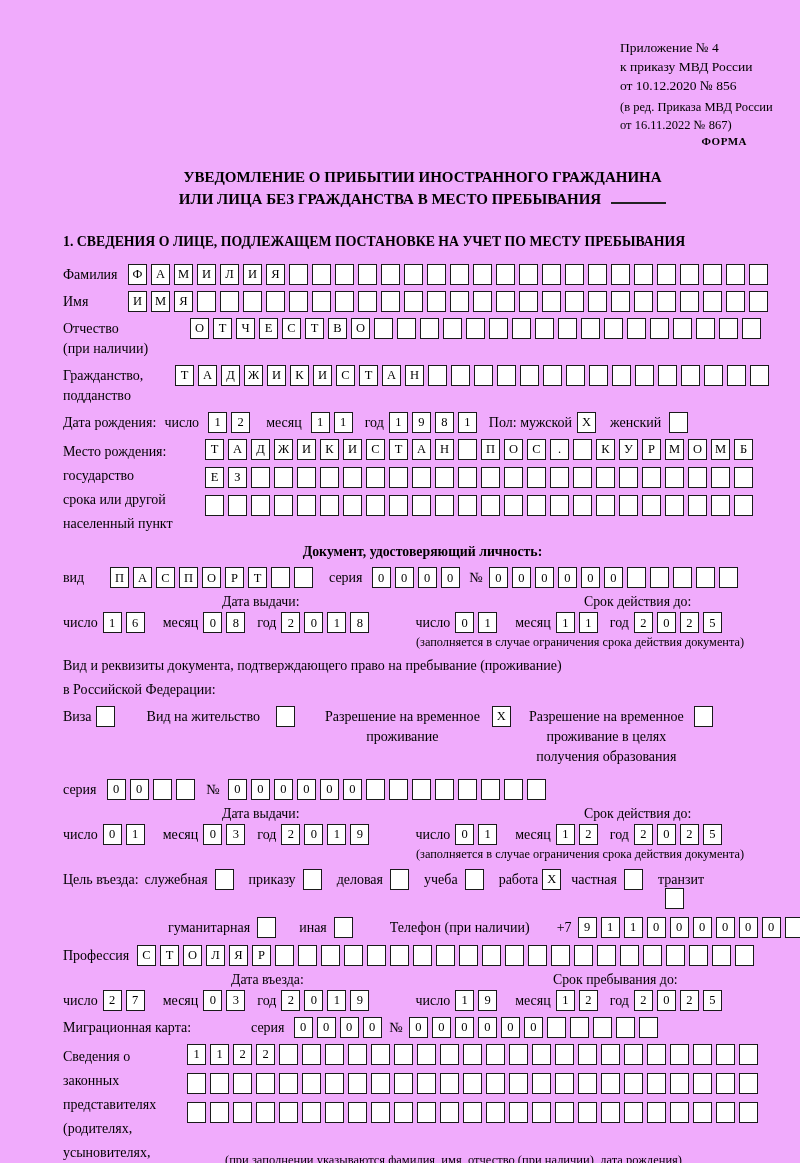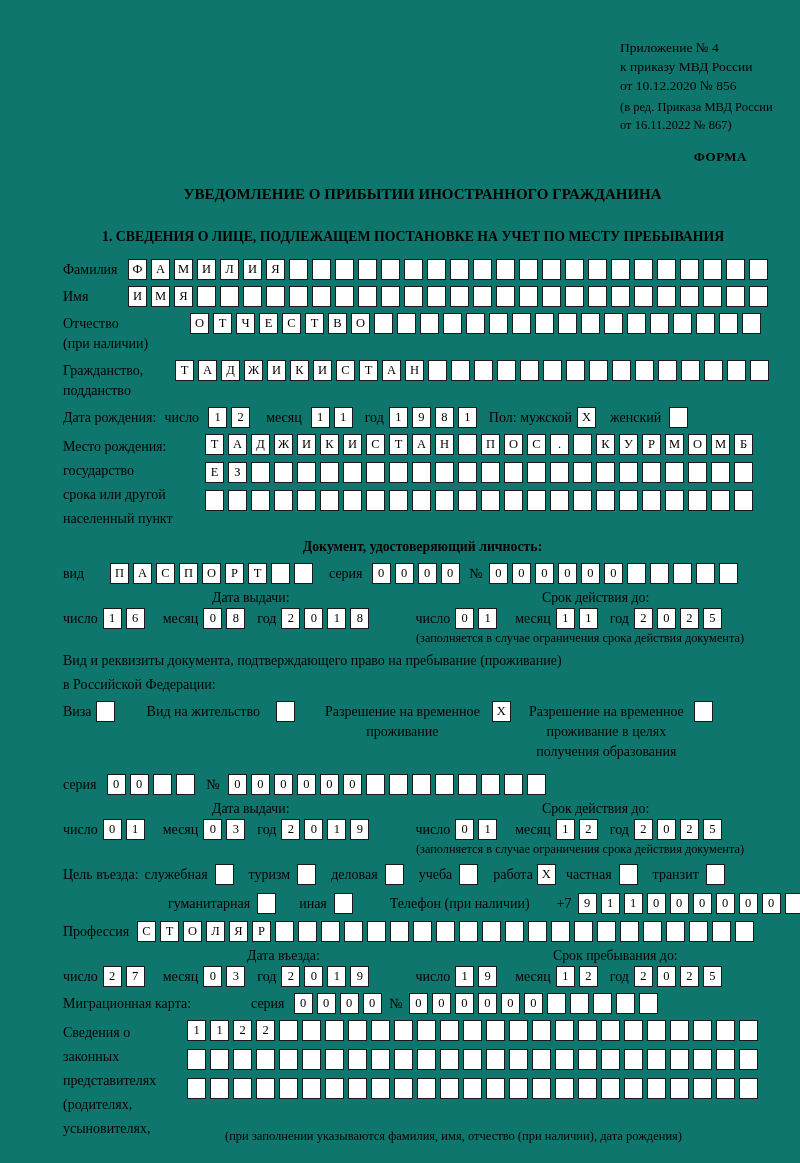--- a/index.html
+++ b/index.html
@@ -1,48 +1,48 @@
 <!DOCTYPE html>
 <html><head>
 <meta charset="utf-8">
 <style>
   html,body{margin:0;padding:0;background:#fff;}
   .page{
-    width:800px;height:1163px;background:#0f766e;color:#000;
+    width:800px;height:1163px;background:#f0abfc;color:#000;
     font-family:"Liberation Serif","DejaVu Serif",serif;
     box-sizing:border-box;position:relative;
     padding:38px 18px 16px 63px;font-size:14px;line-height:1.15;
     overflow:hidden;
   }
   
   .appendix{margin-left:557px;font-size:13.5px;line-height:19px;}
   .edition{margin-left:557px;font-size:12.5px;line-height:18px;margin-top:3px;}
-  .forma{font-weight:bold;font-size:13px;text-align:right;padding-right:35px;margin-top:16px;letter-spacing:.5px;}
+  .forma{font-weight:bold;font-size:11px;text-align:right;padding-right:35px;margin-top:1px;letter-spacing:.5px;}
   
   .title{text-align:center;font-weight:bold;font-size:15px;line-height:22px;margin-top:18px;}
   .blank-line{display:inline-block;width:55px;border-bottom:2px solid #222;margin-left:10px;vertical-align:baseline;}
-  .sec-heading{font-weight:bold;font-size:13.8px;margin-top:24px;margin-bottom:14px;margin-left:39px;}
+  .sec-heading{font-weight:bold;font-size:13.8px;margin-top:24px;margin-bottom:14px;}
   
   .row{display:flex;align-items:flex-start;margin-bottom:6px;}
   .lbl{flex:none;padding-top:3px;}
   .lbl2{line-height:20px;padding-top:1px;}
   .cells{display:inline-flex;flex:none;}
   .cell{
     box-sizing:border-box;flex:none;display:inline-flex;align-items:center;justify-content:center;
     width:19px;height:21px;border:1.6px solid #1a1a1a;margin-right:4px;
     font-size:12.5px;line-height:1;background:#fff;
   }
   .w65{width:65px;} .w127{width:127px;} .w112{width:112px;} .w142{width:142px;} .w47{width:47px;}
   .mini{margin:0 9px 0 12px;padding-top:3px;flex:none;}
   .center-bold{text-align:center;font-weight:bold;font-size:13.8px;margin:8px 0 8px 0;}
   
   .dhead{position:relative;height:18px;font-size:13.8px;margin-top:4px;}
-  .dhead .h1{position:absolute;left:149px;}
-  .dhead .h2{position:absolute;left:479px;}
-  .dhead.entry .h1{left:184px;}
+  .dhead .h1{position:absolute;left:159px;}
+  .dhead .h2{position:absolute;left:521px;}
+  .dhead.entry .h1{left:168px;}
   .dhead.entry .h2{left:490px;}
   .daterow{display:flex;align-items:flex-start;margin-bottom:4px;}
   .dg{display:inline-flex;align-items:flex-start;}
   .dg .dlbl{padding-top:3px;margin-right:5px;}
   .dg .dlbl.m{margin-left:14px;}
   .dg .dlbl.y{margin-left:8px;}
   .dg2{margin-left:42px;}
   .note{text-align:right;padding-right:38px;font-size:12.3px;margin:-2px 0 8px 0;}
   .intro{font-size:14px;margin-bottom:8px;}
   
@@ -72,20 +72,21 @@
     <div>от 10.12.2020 № 856</div>
   </div>
   <div class="edition">
     <div>(в ред. Приказа МВД России</div>
     <div>от 16.11.2022 № 867)</div>
   </div>
   <div class="forma">ФОРМА</div>
 
   <div class="title">
     <div>УВЕДОМЛЕНИЕ О ПРИБЫТИИ ИНОСТРАННОГО ГРАЖДАНИНА</div>
+    <div><span>ИЛИ ЛИЦА БЕЗ ГРАЖДАНСТВА В МЕСТО ПРЕБЫВАНИЯ</span><span class="blank-line"></span></div>
   </div>
 
   <div class="sec-heading">1. СВЕДЕНИЯ О ЛИЦЕ, ПОДЛЕЖАЩЕМ ПОСТАНОВКЕ НА УЧЕТ ПО МЕСТУ ПРЕБЫВАНИЯ</div>
 
   <div class="row">
     <span class="lbl w65">Фамилия</span>
     <span class="cells">
         <span class="cell">Ф</span>
         <span class="cell">А</span>
         <span class="cell">М</span>
@@ -533,21 +534,21 @@
 
   <div class="row" style="margin-bottom:8px;">
     <span class="lbl" style="margin-right:6px;">Цель въезда:</span>
     <span class="p-opt">
         <span class="plbl">служебная</span>
         <span class="cells">
           <span class="cell"></span>
         </span>
       </span>
     <span class="p-opt">
-        <span class="plbl">туризм</span>
+        <span class="plbl">приказу</span>
         <span class="cells">
           <span class="cell"></span>
         </span>
       </span>
     <span class="p-opt">
         <span class="plbl">деловая</span>
         <span class="cells">
           <span class="cell"></span>
         </span>
       </span>
@@ -562,21 +563,21 @@
         <span class="cells" style="margin-left:4px;">
           <span class="cell">X</span>
         </span>
       </span>
     <span class="p-opt">
         <span class="plbl">частная</span>
         <span class="cells">
           <span class="cell"></span>
         </span>
       </span>
-    <span class="p-opt" style="margin-right:0;">
+    <span class="p-opt" style="margin-right:0;flex-direction:column;">
         <span class="plbl">транзит</span>
         <span class="cells">
           <span class="cell"></span>
         </span>
       </span>
   </div>
   <div class="purpose2">
     <span class="p-opt" style="margin-left:105px;">
         <span class="plbl">гуманитарная</span>
         <span class="cells">

